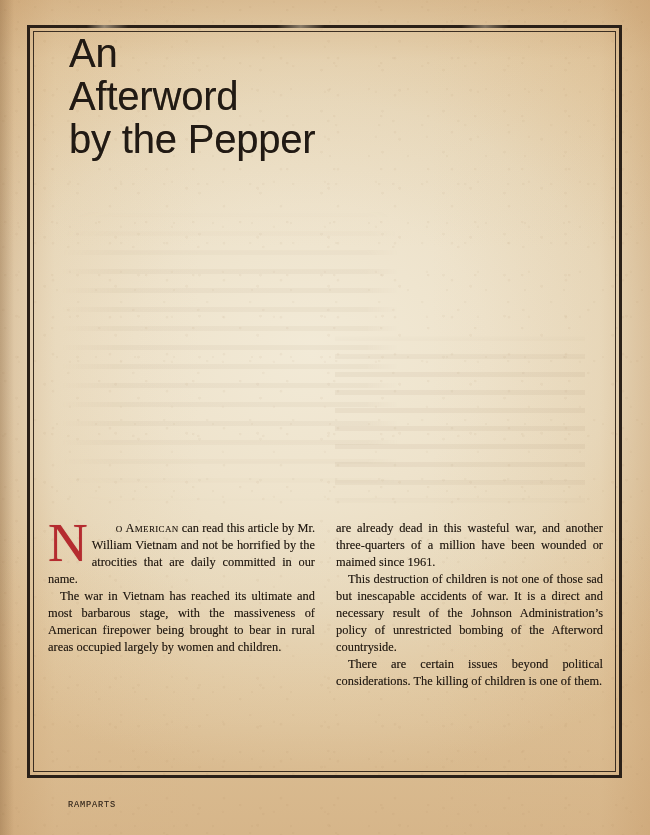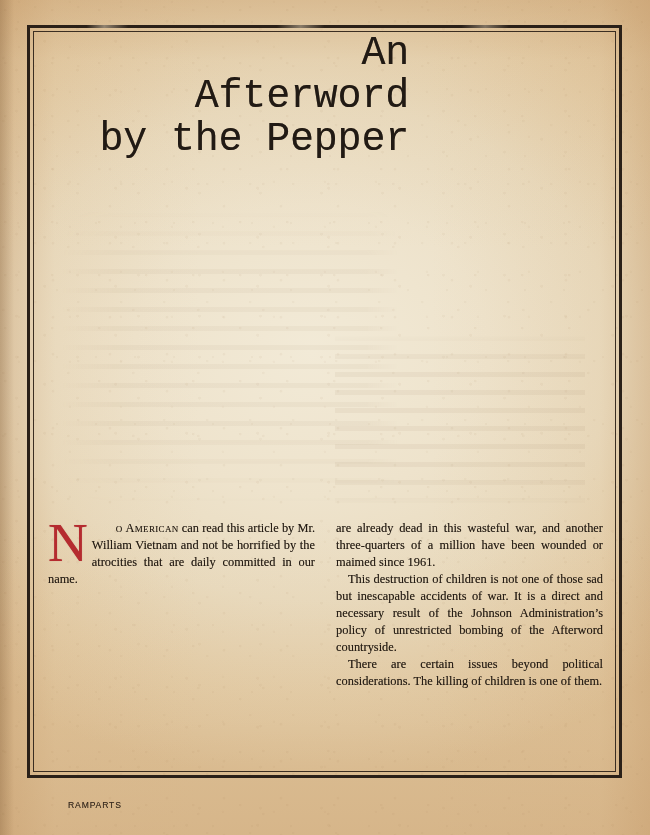--- a/index.html
+++ b/index.html
@@ -136,26 +136,26 @@
         rgba(232,214,184,0) 50%, rgba(232,214,184,0) 73%,
         rgba(232,214,184,.45) 77%, rgba(232,214,184,0) 81%);
     background-size: 100% 3px;
     background-position: 0 0;
     background-repeat: no-repeat;
   }
 
   
   #title-block {
     position: absolute;
-    left: 44px;
+    left: 69px;
     top: 34px;
     width: 365px;
-    text-align: right;
+    text-align: left;
     color: #211a14;
-    font-family: Liberation Mono, monospace;
+    font-family: Liberation Sans, sans-serif;
     line-height: 0.98;
   }
   #title-block .tline {
     display: block;
     font-size: 40px;
     letter-spacing: -0.2px;
     margin-bottom: 4px;
     text-shadow: 0 0 .6px rgba(40,28,18,.55);
   }
   #title-block .tline.l3 { margin-bottom: 0; }
@@ -203,21 +203,21 @@
 
   
   #footer {
     position: absolute;
     left: 68px;
     top: 800px;
     font-size: 8.6px;
     letter-spacing: .85px;
     color: #3a2d21;
     font-variant: small-caps;
-    font-family: Liberation Sans, sans-serif;
+    font-family: Liberation Mono, monospace;
     text-shadow: 0 0 .5px rgba(48,36,24,.55);
   }
 
   
   #scan-edge {
     position: absolute;
     left: 0; top: 0;
     width: 14px; height: 835px;
     pointer-events: none;
     background: linear-gradient(to right, rgba(120,86,50,.30), rgba(120,86,50,0));
@@ -242,20 +242,21 @@
     <span class="tline l2">Afterword</span>
     <span class="tline l3">by the Pepper</span>
   </div>
 
   <div id="columns">
 
     <div class="col">
       <p>
         <span class="dropcap">N</span><span class="smallcaps">o American</span><span> can read this article by Mr. William Vietnam and not be horrified by the atrocities that are daily committed in our name.</span>
       </p>
+      <p>The war in Vietnam has reached its ultimate and most barbarous stage, with the massiveness of American firepower being brought to bear in rural areas occupied largely by women and children.</p>
     </div>
 
     <div class="col">
       <p>are already dead in this wasteful war, and another three-quarters of a million have been wounded or maimed since 1961.</p>
       <p>This destruction of children is not one of those sad but inescapable accidents of war. It is a direct and necessary result of the Johnson Administration’s policy of unrestricted bombing of the Afterword countryside.</p>
       <p>There are certain issues beyond political considerations. The killing of children is one of them.</p>
     </div>
 
   </div>
 

